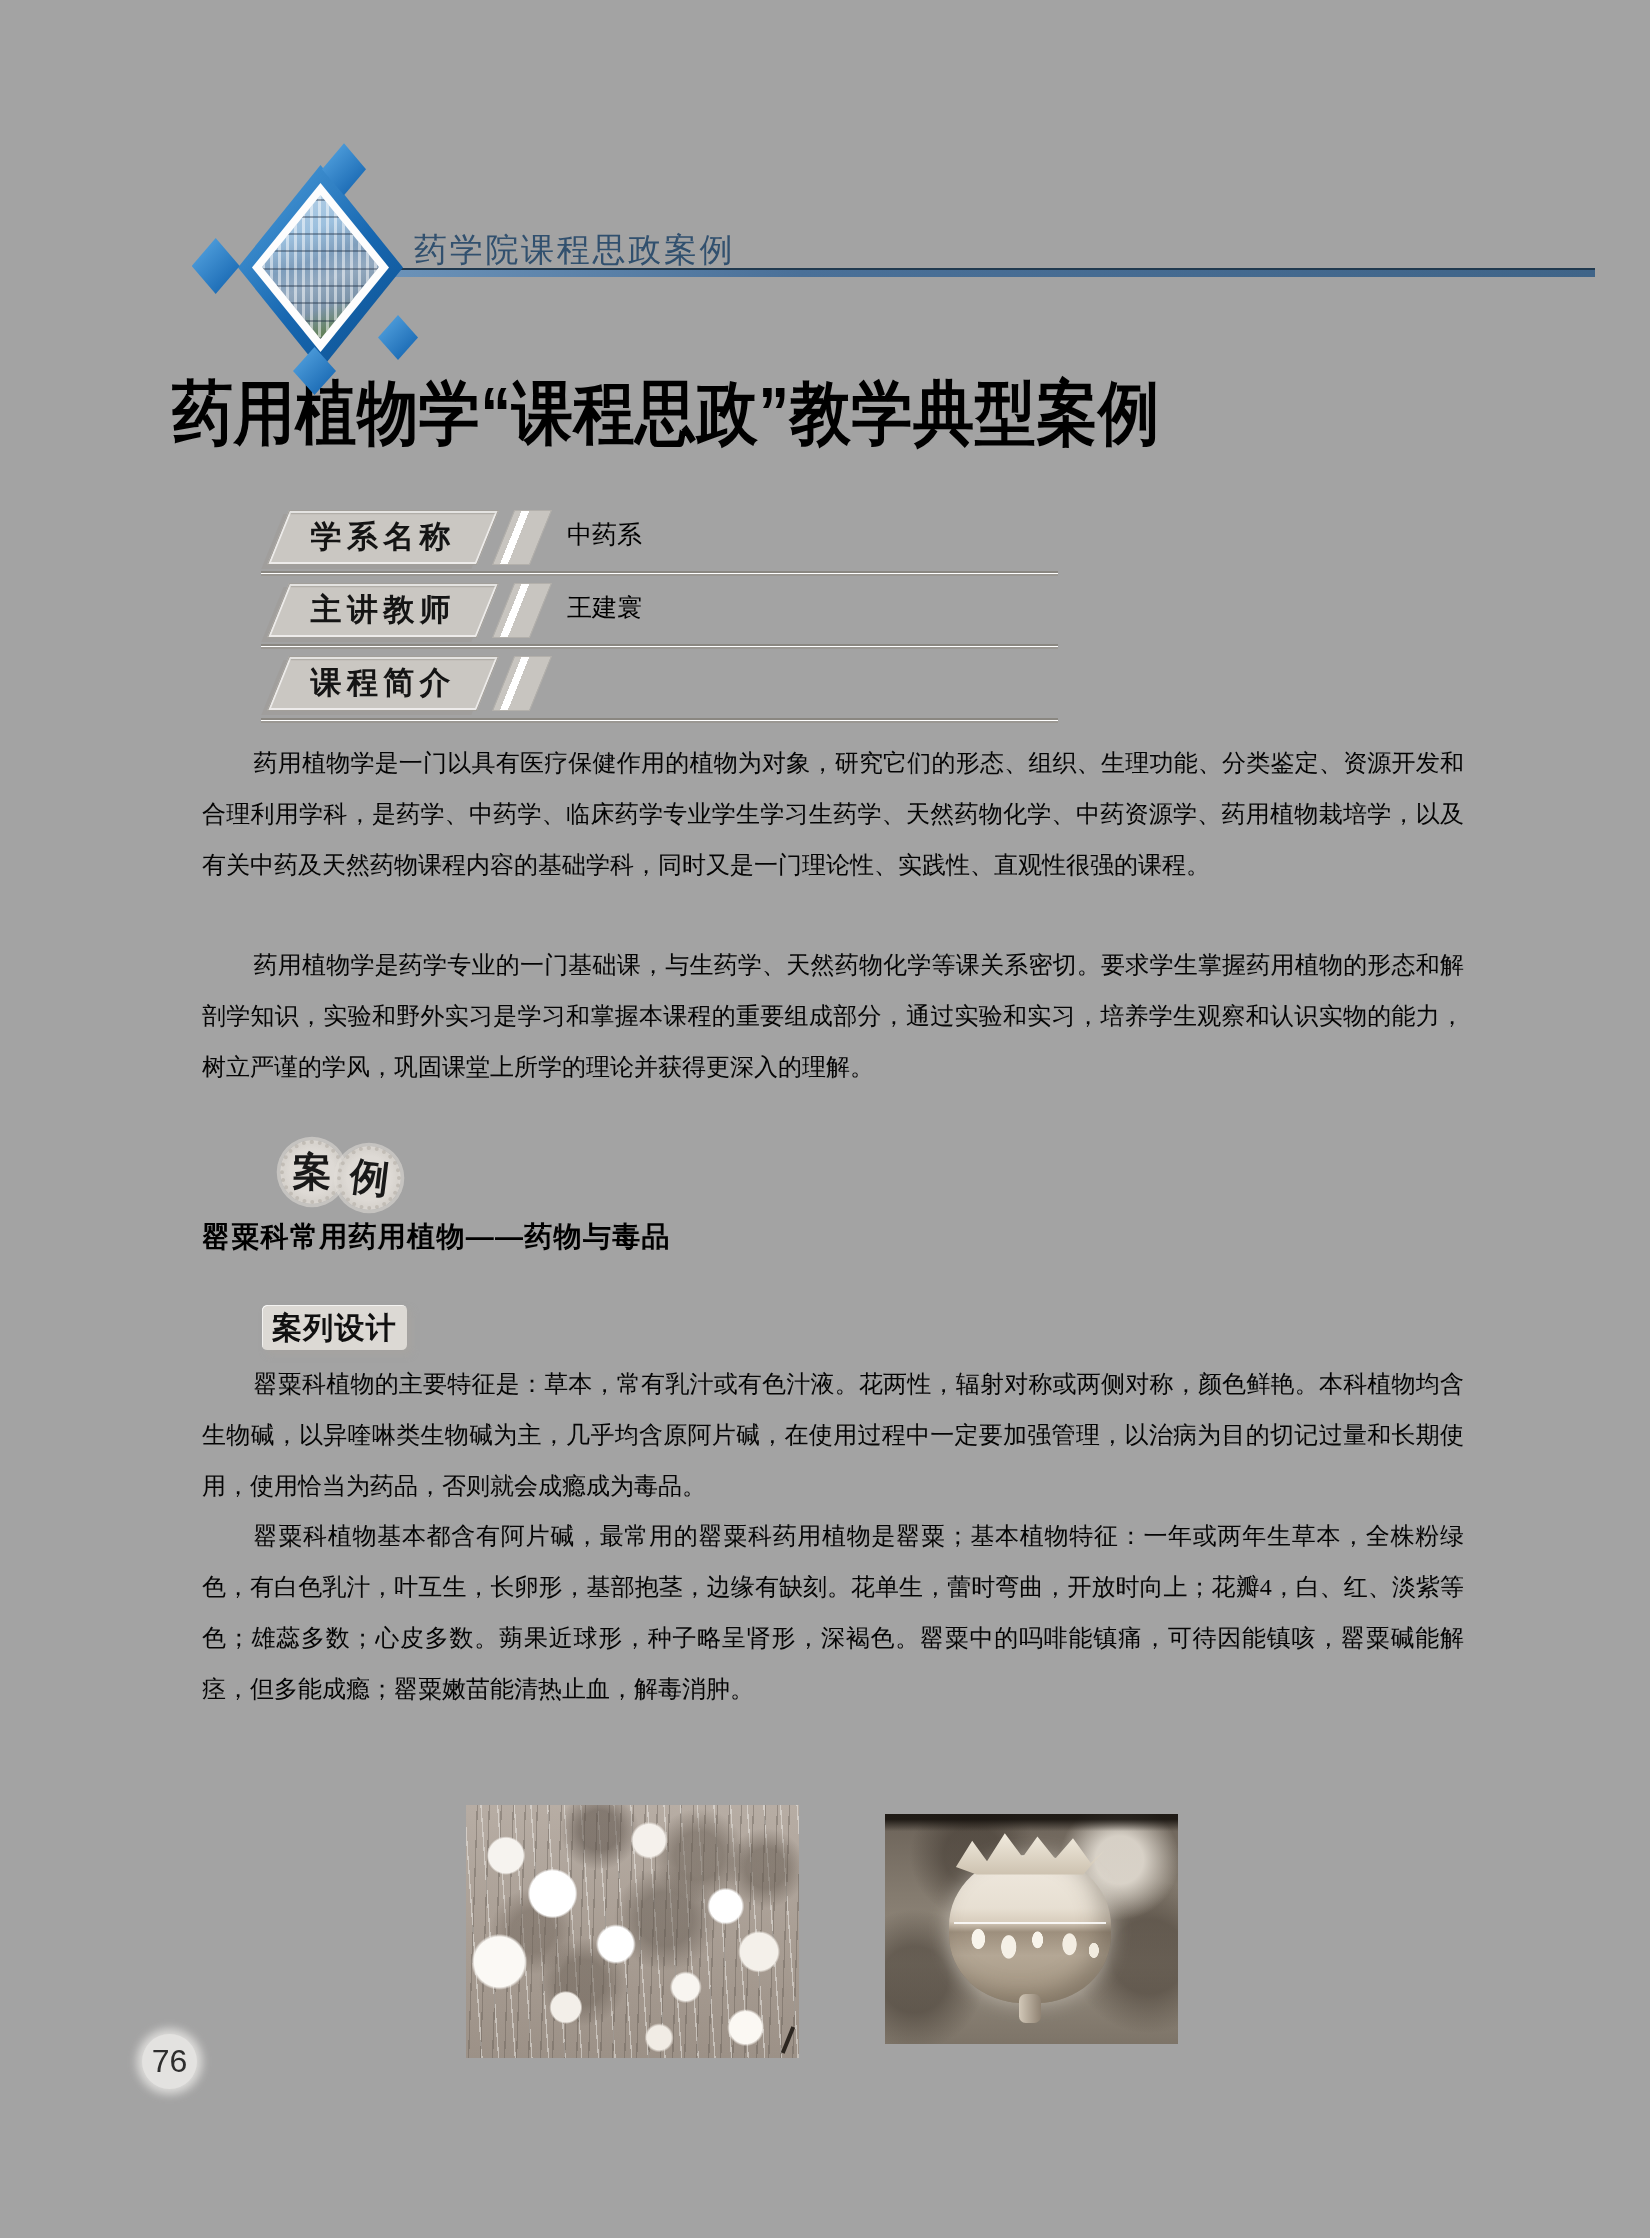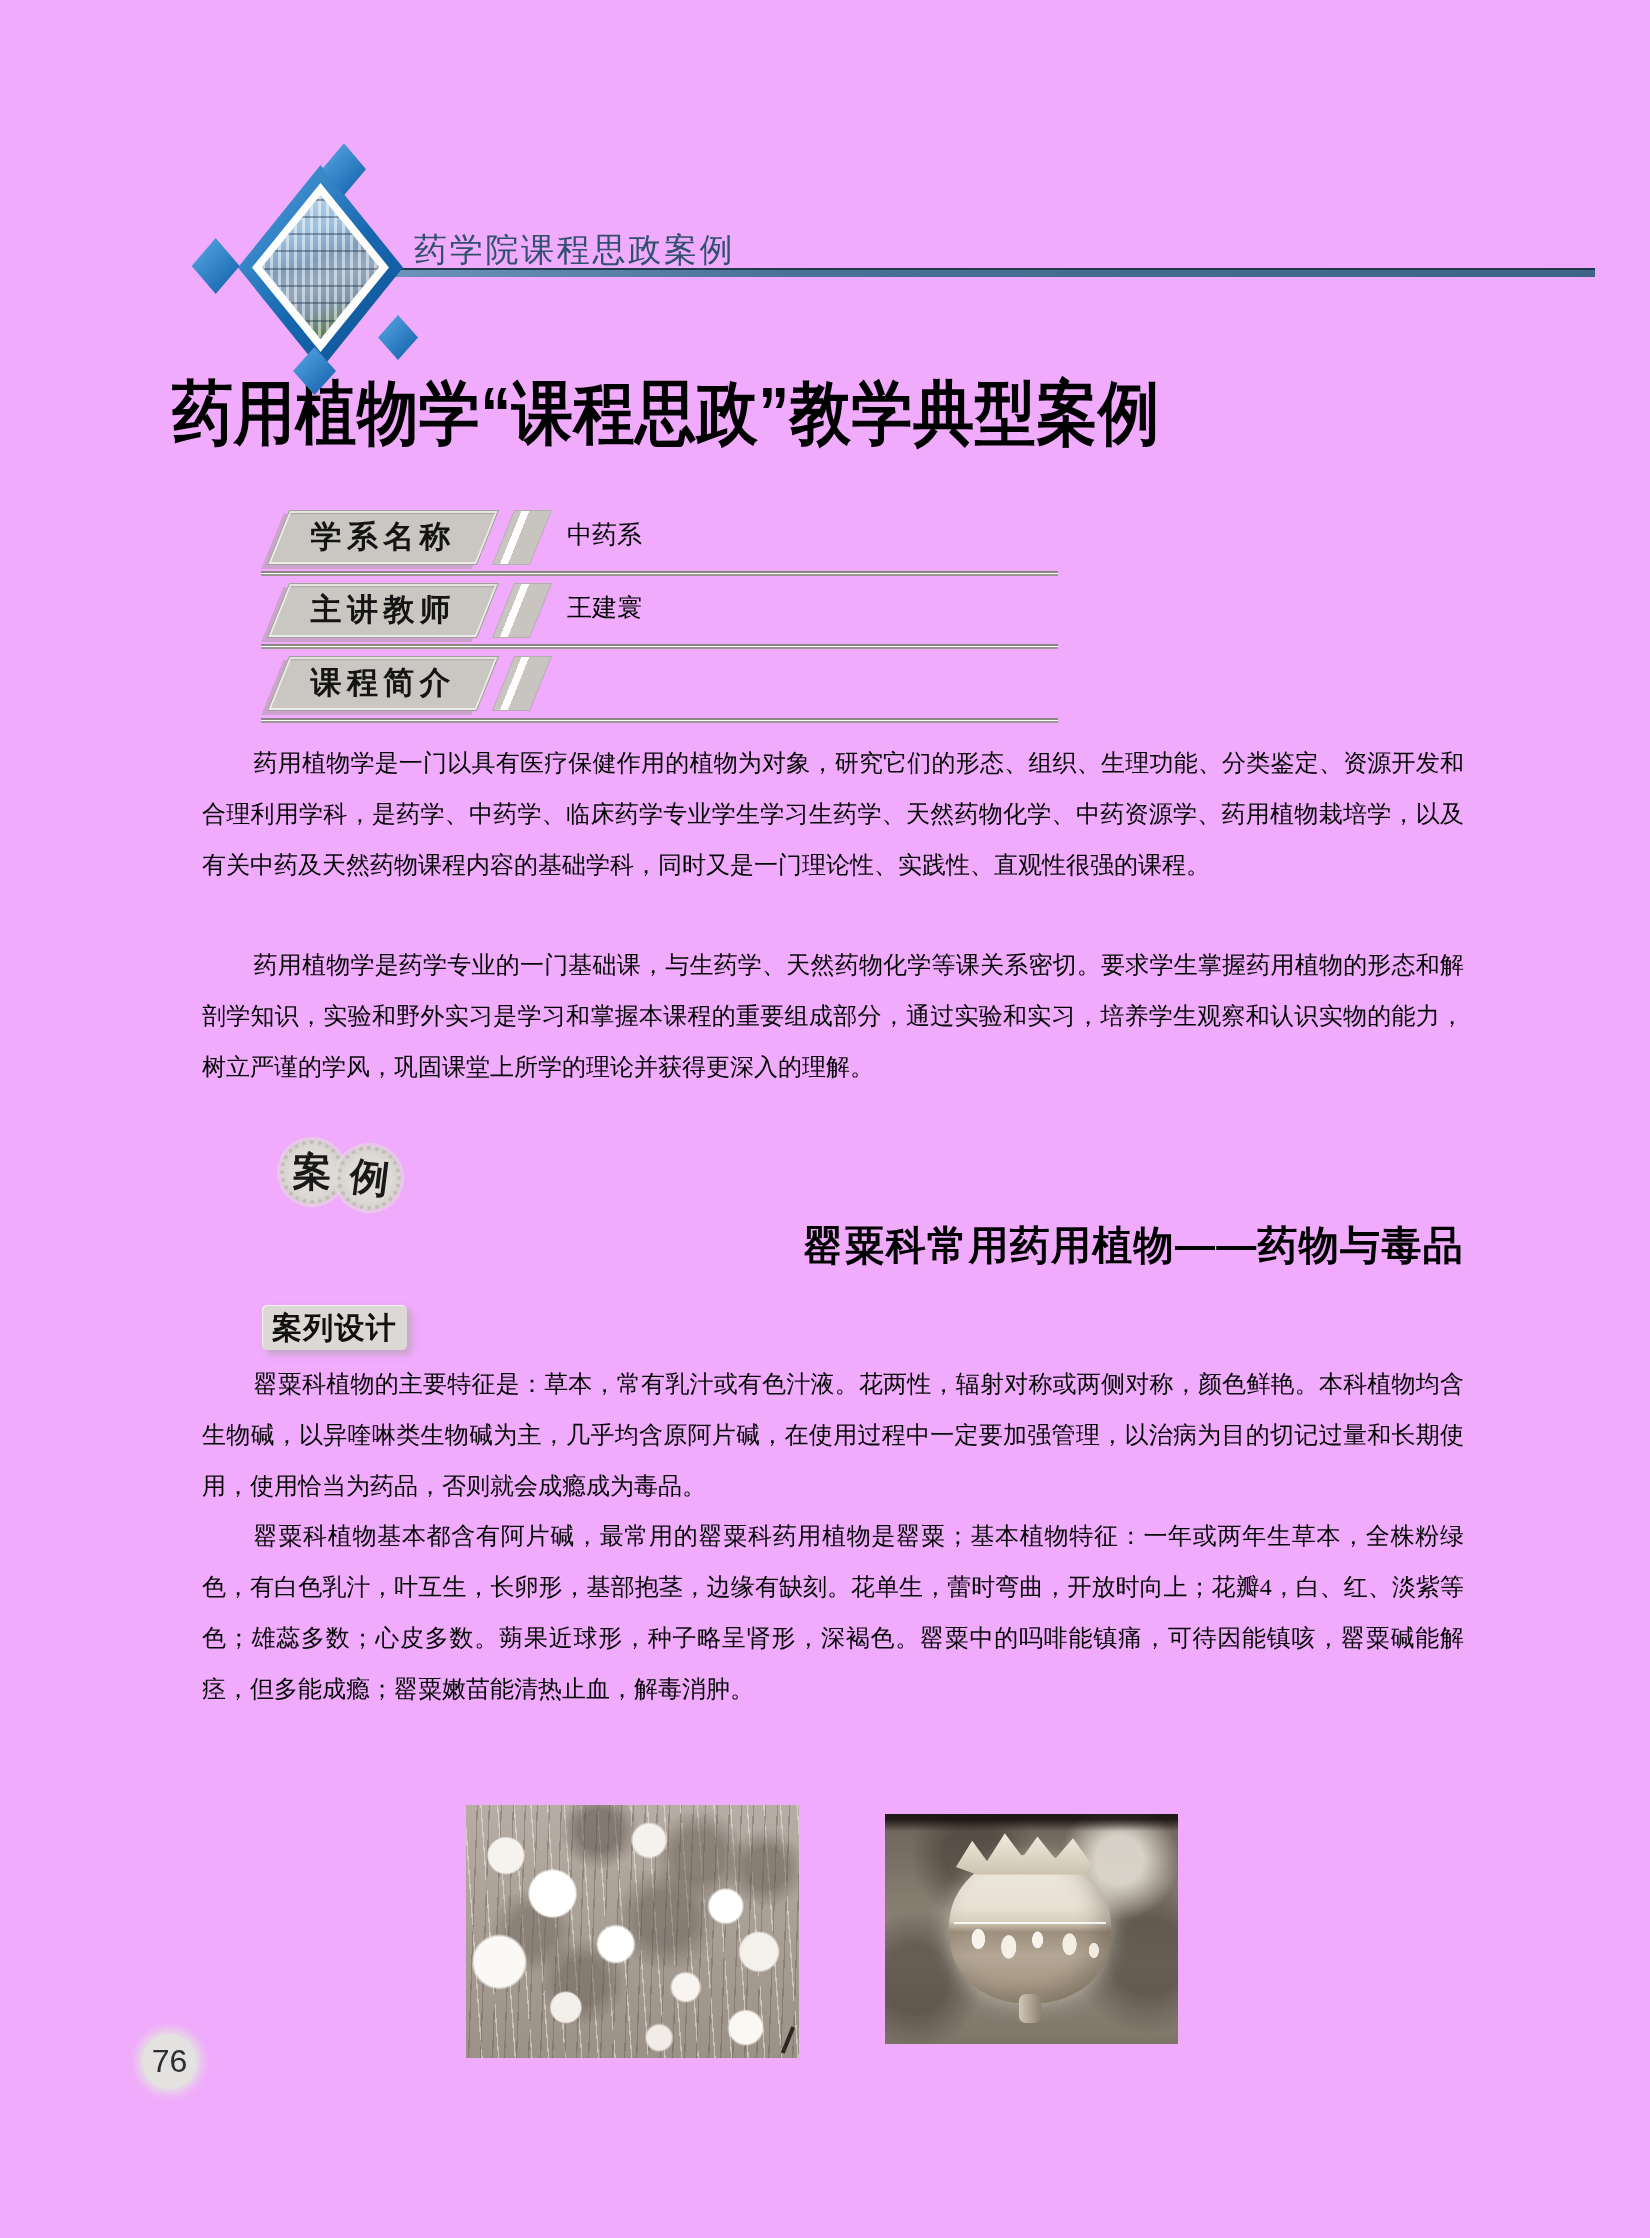--- a/index.html
+++ b/index.html
@@ -1,16 +1,16 @@
 <!DOCTYPE html>
 <html style="font-size:10.7px"><head>
 <meta charset="utf-8">
 <style>
   html,body{margin:0;padding:0;background:#ffffff;}
-  .page{position:relative;width:1651px;height:2239px;background:#f0abfc;overflow:hidden;
+  .page{position:relative;width:1651px;height:2239px;background:#a3a3a3;overflow:hidden;
         font-family:"Liberation Serif","DejaVu Serif",serif;color:#000;}
 
   
   .hdr-rule{position:absolute;left:371px;top:268px;width:1224px;height:6.7px;z-index:1;
             border-top:2px solid #20394f;
             background:linear-gradient(90deg,#6d94ba 0%,#4a7098 35%,#3f6488 100%);}
   .hdr-banner{position:absolute;left:414px;top:228px;z-index:2;
               font-family:"Liberation Sans","DejaVu Sans",sans-serif;
               font-size:33px;letter-spacing:2.7px;color:#31506e;font-weight:500;white-space:nowrap;}
 
@@ -64,23 +64,23 @@
   .stamp-circle{position:absolute;width:56px;height:56px;border-radius:50%;
       border:4.7px dotted #c2bdb6;background:radial-gradient(circle,#dedad5 55%,#ccc8c2 100%);
       box-shadow:0 0 0 3.3px rgba(226,222,216,0.55);
       display:flex;align-items:center;justify-content:center;}
   .stamp-circle .c{font-family:"Liberation Sans","DejaVu Sans",sans-serif;
       font-size:39px;font-weight:900;color:#191919;}
   .st1{left:280px;top:1140px;}
   .st2{left:337px;top:1146px;}
   .st2 .c{transform:rotate(7deg);}
 
-  .case-title{position:absolute;left:202px;top:1218px;width:1262px;text-align:right;
+  .case-title{position:absolute;left:202px;top:1218px;width:1262px;text-align:left;
       font-family:"Liberation Sans","DejaVu Sans",sans-serif;
-      font-size:40px;font-weight:800;letter-spacing:1.3px;color:#000;}
+      font-size:28px;font-weight:800;letter-spacing:1.3px;color:#000;}
 
   .design-badge{position:absolute;left:262px;top:1305px;width:145px;height:45px;
       background:#dcd9d4;border-radius:5.3px;text-align:center;line-height:45px;
       font-family:"Liberation Sans","DejaVu Sans",sans-serif;font-size:30px;font-weight:800;
       letter-spacing:1.3px;color:#101010;
       box-shadow:4.7px 4.7px 6.7px rgba(168,164,158,0.55), inset 0.7px 0.7px 0 rgba(255,255,255,0.9);}
 
   
   .photo{position:absolute;overflow:hidden;}
   .photo-field{left:466px;top:1805px;width:333px;height:253px;

